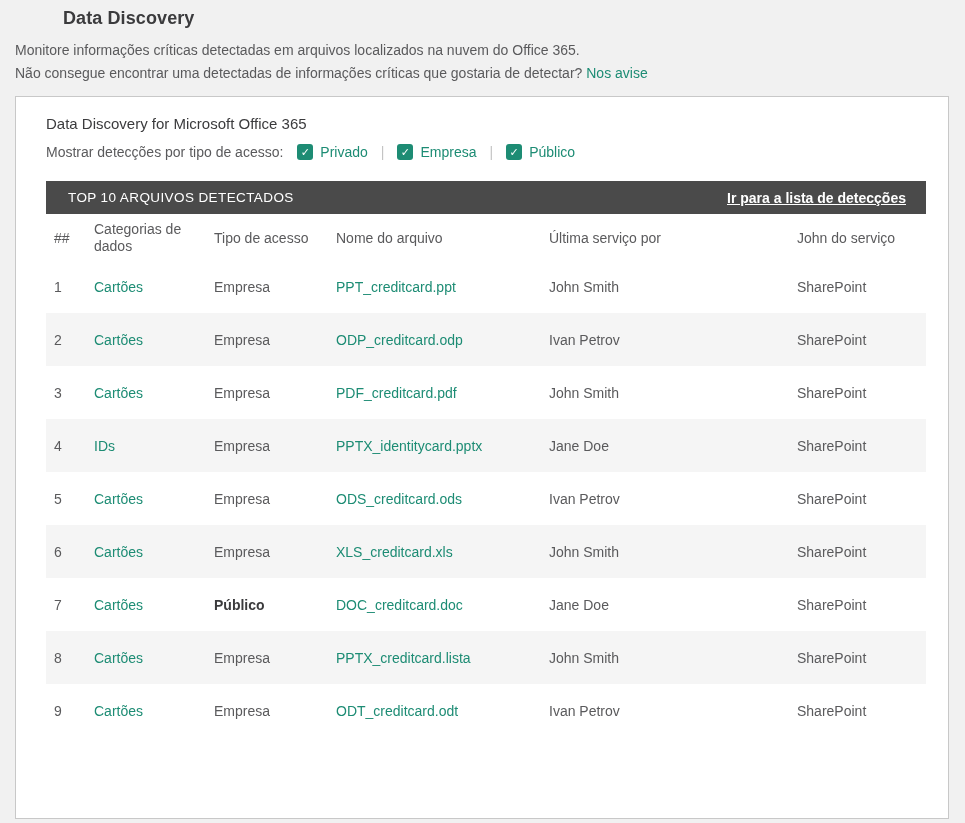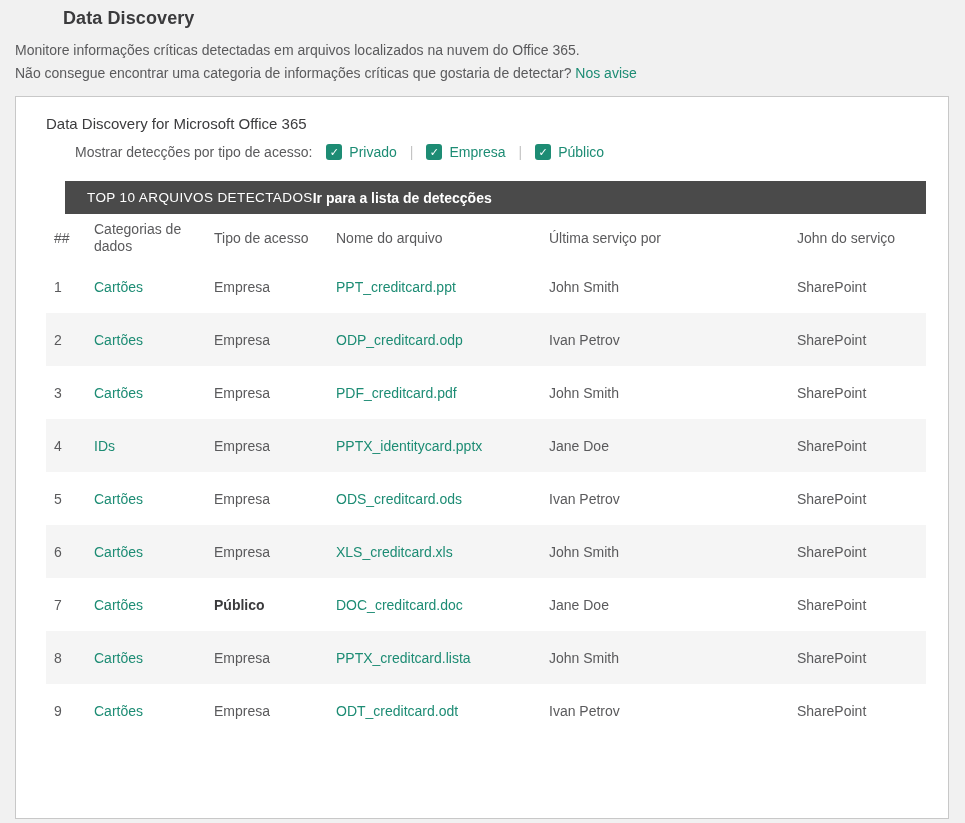--- a/index.html
+++ b/index.html
@@ -39,21 +39,20 @@
   .panel-title {
     font-size: 15px;
     font-weight: 500;
     color: #3b3b3d;
   }
 
   .filter-row {
     margin-top: 12px;
     display: flex;
     color: #5a5a5c;
-    margin-left: 29px;
   }
   .filter-row .filter-label { margin-right: 14px; }
   .filter-item {
     display: inline-flex;
     align-items: center;
     cursor: pointer;
     color: #1d8c74;
   }
   .checkbox {
     display: inline-flex;
@@ -70,33 +69,33 @@
     line-height: 1;
   }
   .filter-sep { color: #c4c4c4; margin: 0 13px; }
 
   .top10-bar {
     margin-top: 21px;
     height: 33px;
     background: #4a4a4a;
     display: flex;
     align-items: center;
-    justify-content: flex-start;
+    justify-content: space-between;
     padding: 0 20px 0 22px;
-    margin-left: 19px;
   }
   .top10-title {
     color: #ffffff;
     font-size: 13.5px;
     letter-spacing: 0.4px;
   }
   .top10-link {
     color: #ffffff;
     font-size: 14px;
     font-weight: 600;
+    text-decoration: underline;
     cursor: pointer;
   }
 
   table.detections {
     width: 100%;
     border-collapse: collapse;
     table-layout: fixed;
   }
   table.detections th {
     font-weight: 400;
@@ -128,21 +127,21 @@
 </head>
 <body>
 
 <div class="page">
 
   <div class="page-title">Data Discovery</div>
 
   <div class="page-desc">Monitore informações críticas detectadas em arquivos localizados na nuvem do Office 365.</div>
 
   <div class="page-desc">
-    <span>Não consegue encontrar uma categoria de informações críticas que gostaria de detectar?</span>
+    <span>Não consegue encontrar uma detectadas de informações críticas que gostaria de detectar?</span>
     <a class="teal-link">Nos avise</a>
   </div>
 
   <div class="panel">
 
     <div class="panel-title">Data Discovery for Microsoft Office 365</div>
 
     <div class="filter-row">
       <span class="filter-label">Mostrar detecções por tipo de acesso:</span>
 

